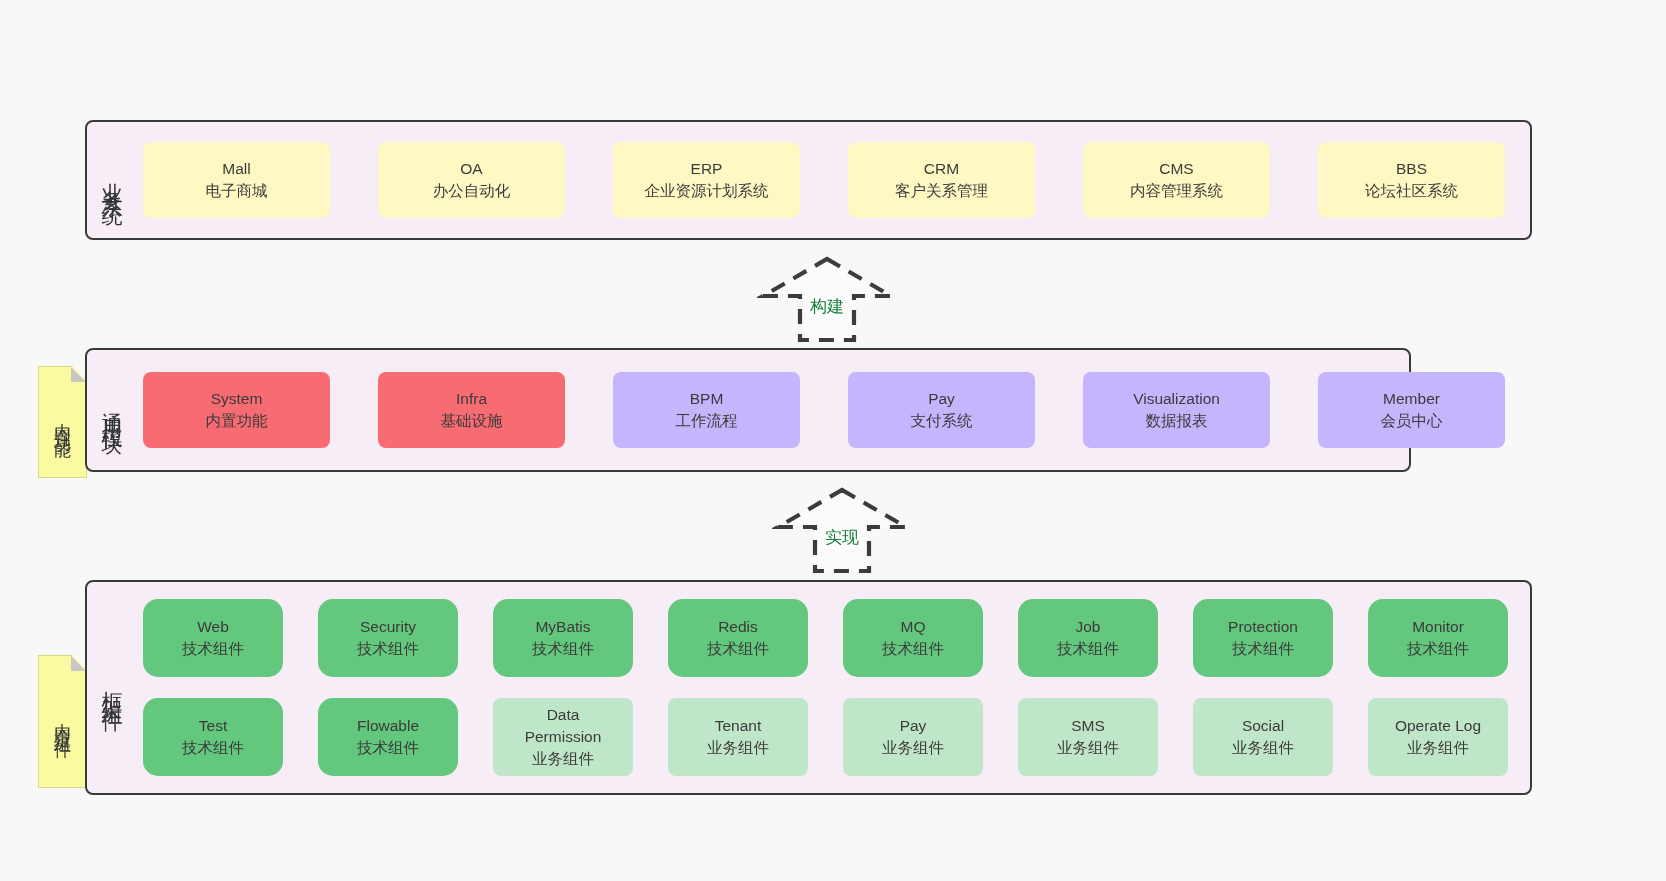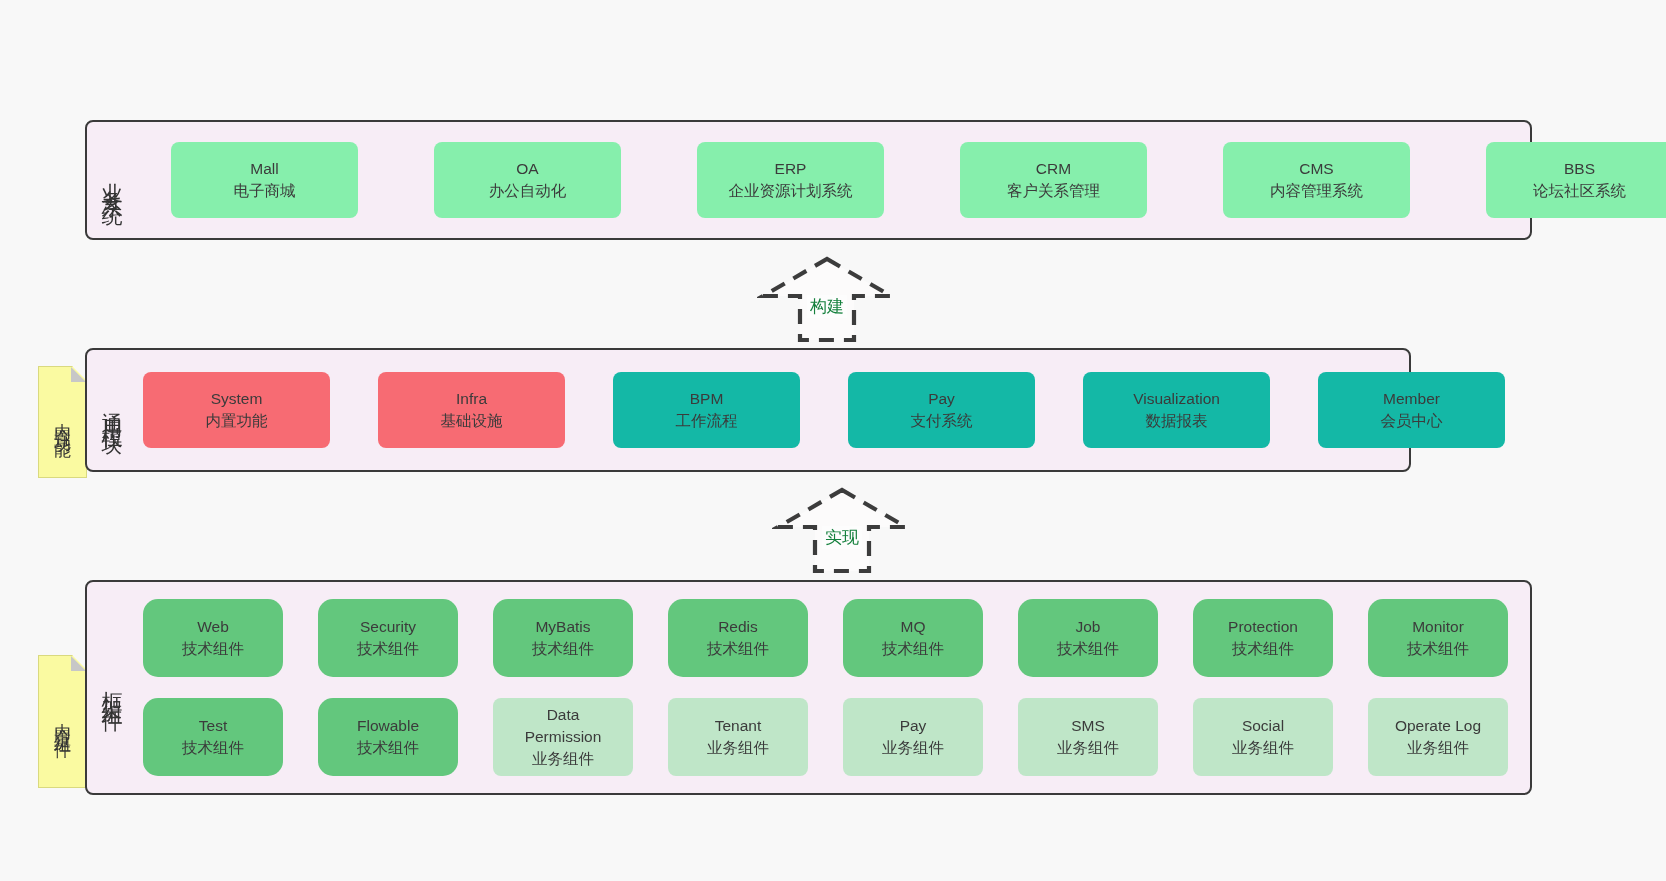--- a/index.html
+++ b/index.html
@@ -52,23 +52,23 @@
     text-align:center;
     box-sizing:border-box;
     padding:4px 10px;
     font-size:15.5px;
     line-height:1.42;
     color:#3b3b3b;
   }
   .box-lg{width:187px;height:76px;}
   .box-sm{width:140px;height:78px;}
   .box-sm .box-title{max-width:106px;}
-  .v-blue{background:#86efac;margin-left:28px;}
+  .v-blue{background:#fef9c3;}
   .v-red{background:#f76b73;}
-  .v-pink{background:#14b8a6;}
+  .v-pink{background:#c4b5fd;}
   .v-green{background:#63c77d;border-radius:15px;}
   .v-lightgreen{background:#bfe6c8;}
   
   .tag{
     position:absolute;
     background:#fafaa1;
     border:1px solid #d9d97f;
     box-sizing:border-box;
     display:flex;
     align-items:center;

